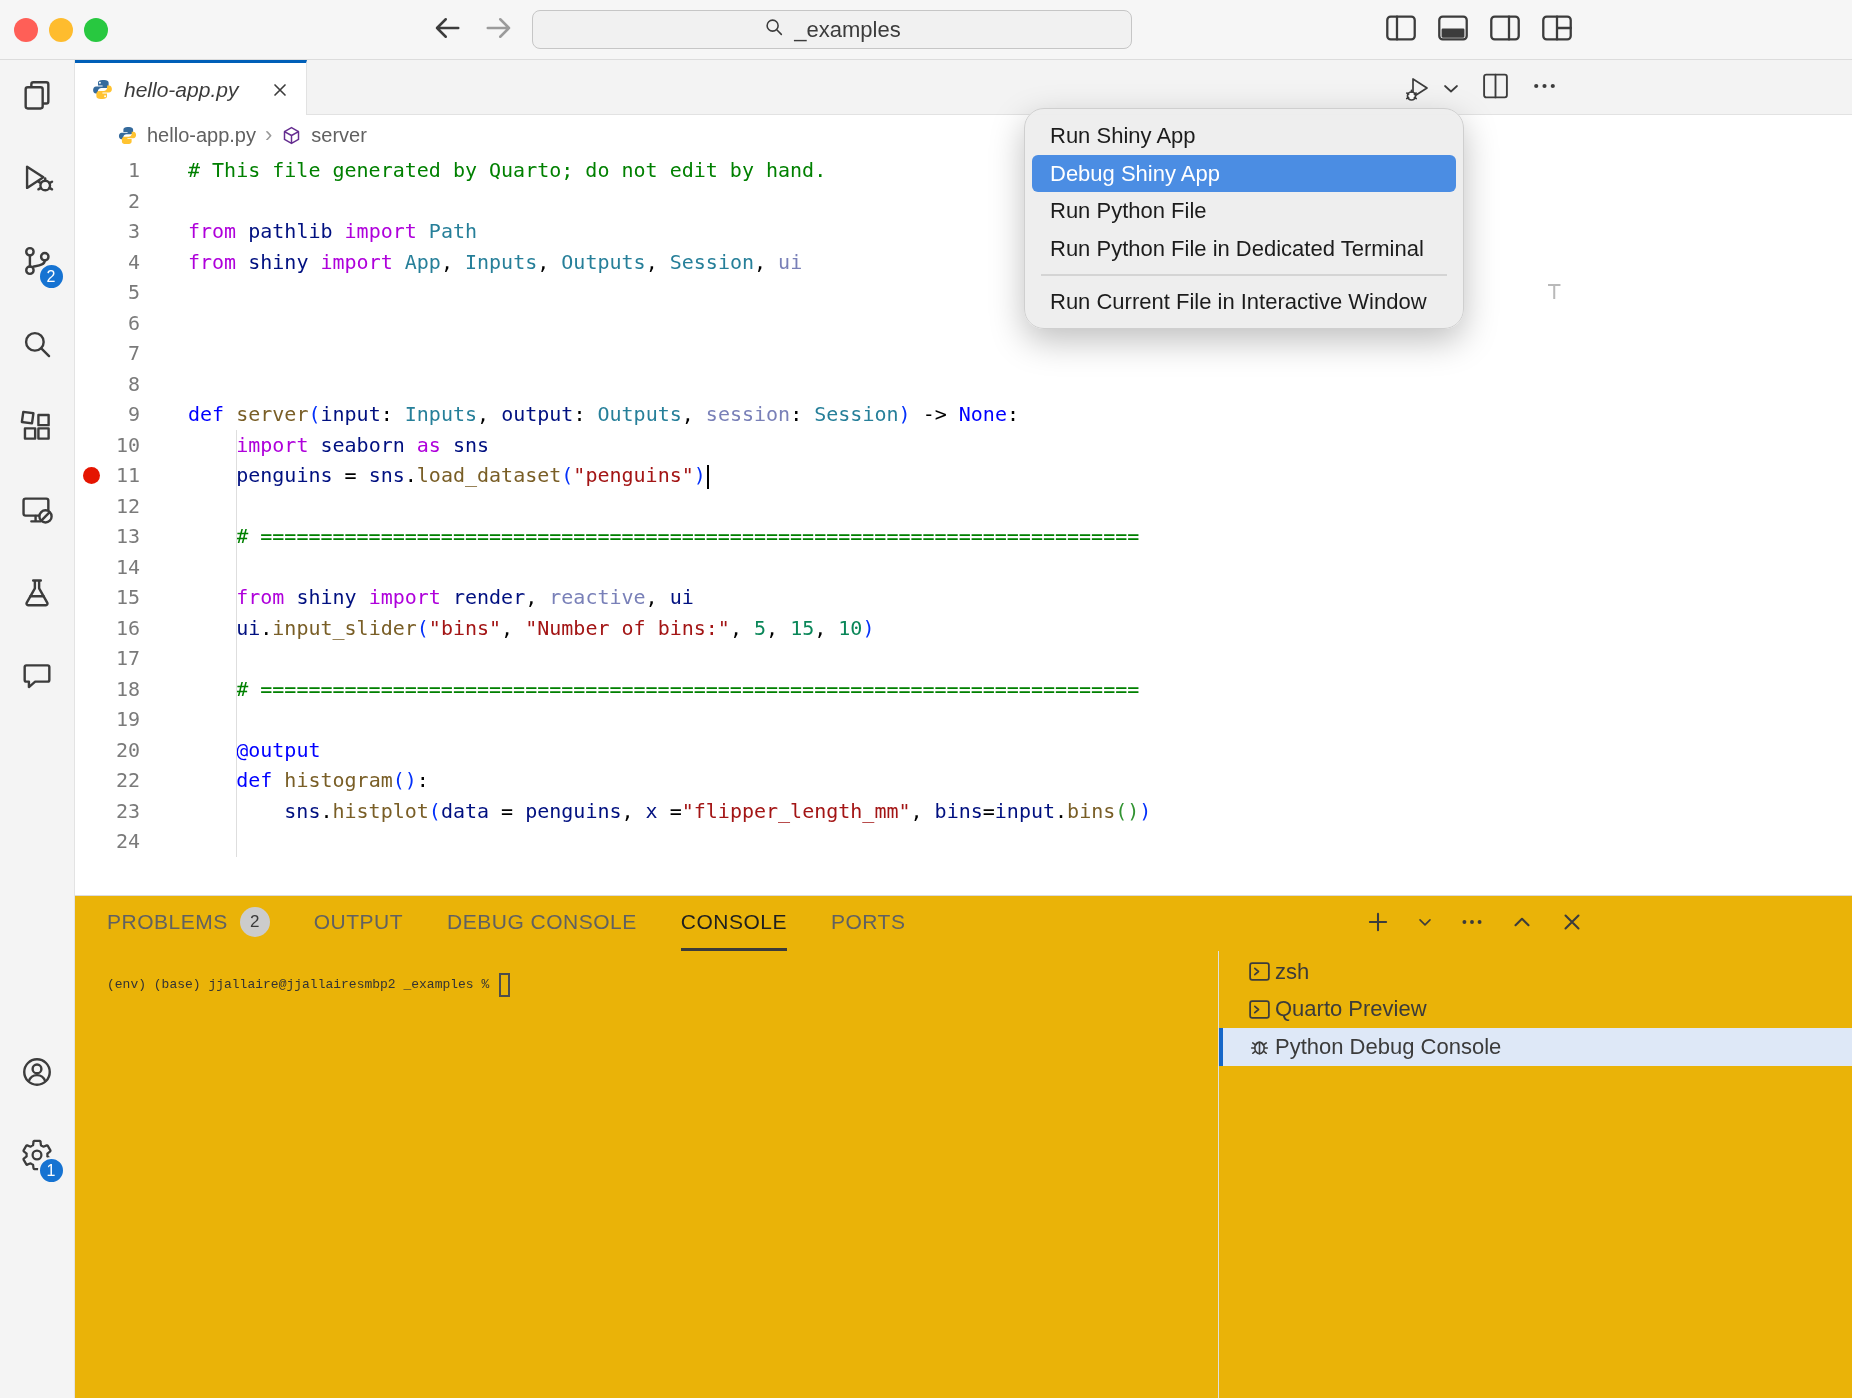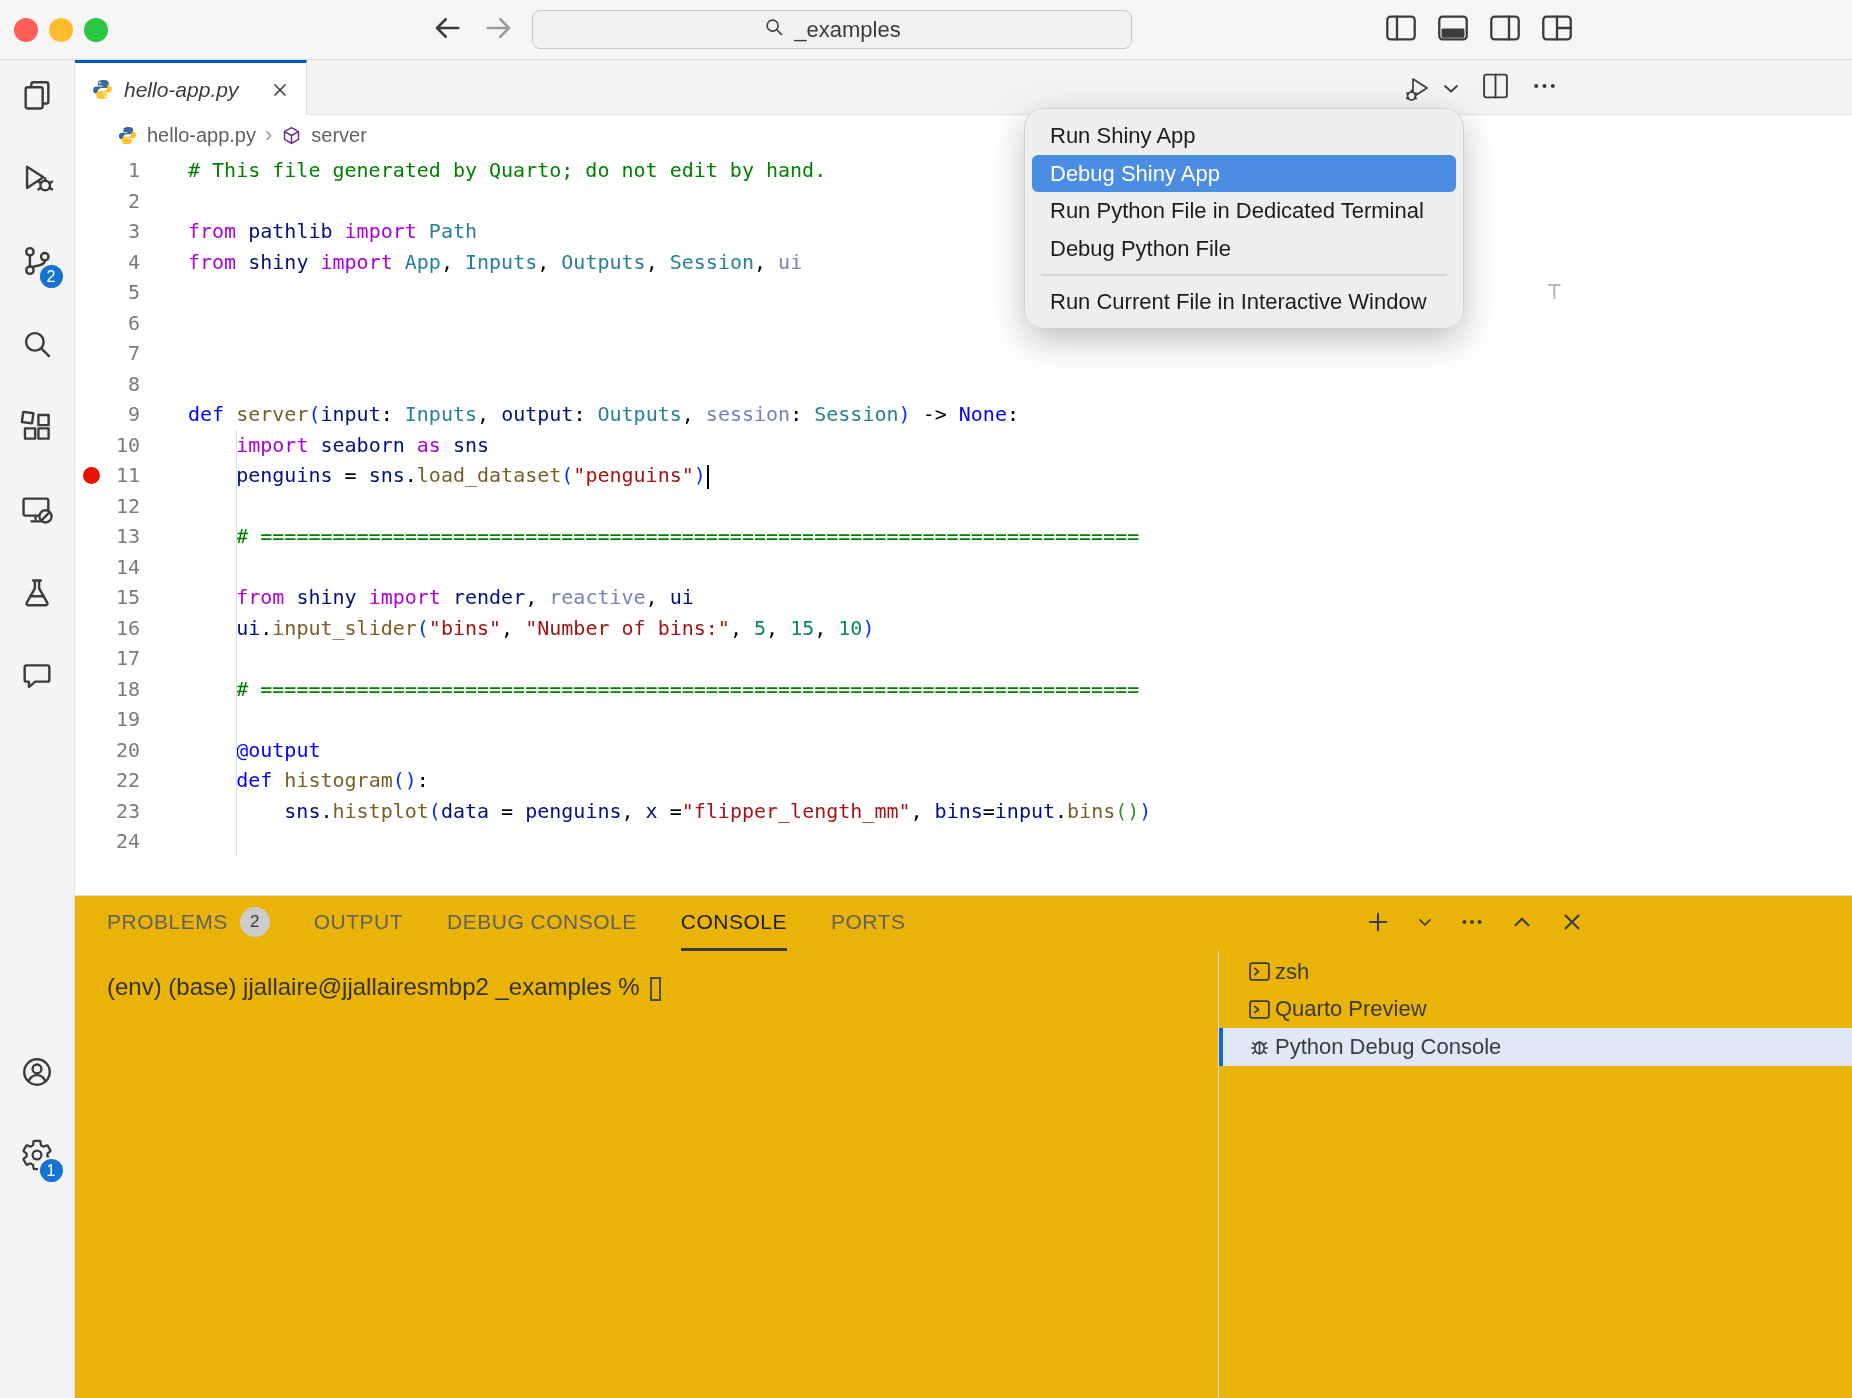--- a/index.html
+++ b/index.html
@@ -70,21 +70,21 @@
   .menu-sep { height:1.5px; background:#d4d4d4; margin:7px 16px; }
 
   
   .panel { position:absolute; left:75px; top:895px; right:0; bottom:0; background:#eab308; border-top:1px solid #dcdcdc; }
   .panel-header { position:relative; height:55px; display:flex; align-items:center; padding-left:32px; gap:44px; }
   .ptab { display:flex; align-items:center; gap:12px; height:55px; border-bottom:3px solid transparent; font-size:21px; letter-spacing:0.5px; color:#616161; cursor:pointer; white-space:nowrap; }
   .ptab.active { color:#1f1f1f; border-bottom-color:#3b3b3b; }
   .badge-gray { min-width:30px; height:30px; border-radius:15px; background:#cccccc; color:#3a3a3a; font-size:17px; display:flex; align-items:center; justify-content:center; letter-spacing:0; }
   .panel-actions { position:absolute; left:1290px; top:0; height:55px; display:flex; align-items:center; gap:24px; }
   .panel-actions svg { width:26px; height:26px; }
-  .terminal-output { position:absolute; left:0; top:55px; right:634px; bottom:0; padding:22px 0 0 32px; font-family:Liberation Sans, sans-serif; font-size:24px; color:#333333; white-space:pre; }
+  .terminal-output { position:absolute; left:0; top:55px; right:634px; bottom:0; padding:22px 0 0 32px; font-family:Liberation Mono, monospace; font-size:13px; color:#333333; white-space:pre; }
   .term-cursor { display:inline-block; width:11px; height:24px; border:2px solid #4d4d4d; margin-left:10px; vertical-align:middle; }
   .terminal-list { position:absolute; right:0; top:55px; width:634px; bottom:0; border-left:1px solid #e0e0e0; padding-top:2px; }
   .term-row { position:relative; height:37.5px; display:flex; align-items:center; gap:3px; padding-left:28px; font-size:22px; color:#3b3b3b; cursor:pointer; }
   .term-row svg { width:25px; height:25px; flex:none; }
   .term-row.sel { background:#dee8f7; }
   .term-row.sel::before { content:''; position:absolute; left:0; top:0; bottom:0; width:4px; background:#1667c9; }
 
   .icon-stroke { fill:none; stroke:#3c3c3c; stroke-width:1.7; stroke-linecap:round; stroke-linejoin:round; }
 </style>
 </head>
@@ -289,22 +289,22 @@
         <div class="code-line"><div class="gutter"><span class="lnum">22</span></div><div class="ltext"><span class="tk-p">    </span><span class="tk-b">def </span><span class="tk-f">histogram</span><span class="tk-p1">(</span><span class="tk-p1">)</span><span class="tk-p">:</span></div></div>
         <div class="code-line"><div class="gutter"><span class="lnum">23</span></div><div class="ltext"><span class="tk-p">        </span><span class="tk-v">sns</span><span class="tk-p">.</span><span class="tk-f">histplot</span><span class="tk-p1">(</span><span class="tk-v">data</span><span class="tk-p"> = </span><span class="tk-v">penguins</span><span class="tk-p">, </span><span class="tk-v">x</span><span class="tk-p"> =</span><span class="tk-s">"flipper_length_mm"</span><span class="tk-p">, </span><span class="tk-v">bins</span><span class="tk-p">=</span><span class="tk-v">input</span><span class="tk-p">.</span><span class="tk-f">bins</span><span class="tk-p2">(</span><span class="tk-p2">)</span><span class="tk-p1">)</span></div></div>
         <div class="code-line"><div class="gutter"><span class="lnum">24</span></div><div class="ltext"></div></div>
       </div>
     <div class="overview-marker">⊤</div>
   </div>
 
   <div class="menu" id="run-menu">
       <div class="menu-item">Run Shiny App</div>
       <div class="menu-item selected">Debug Shiny App</div>
+      <div class="menu-item">Run Python File</div>
       <div class="menu-item">Run Python File in Dedicated Terminal</div>
-      <div class="menu-item">Debug Python File</div>
       <div class="menu-sep"></div>
       <div class="menu-item">Run Current File in Interactive Window</div>
     </div>
 
   <div class="panel">
     <div class="panel-header">
       <div id="panel-tabs" style="display:flex;gap:44px;height:55px;align-items:stretch">
           <div class="ptab">
             <span>PROBLEMS</span>
             <span class="badge-gray">2</span>

